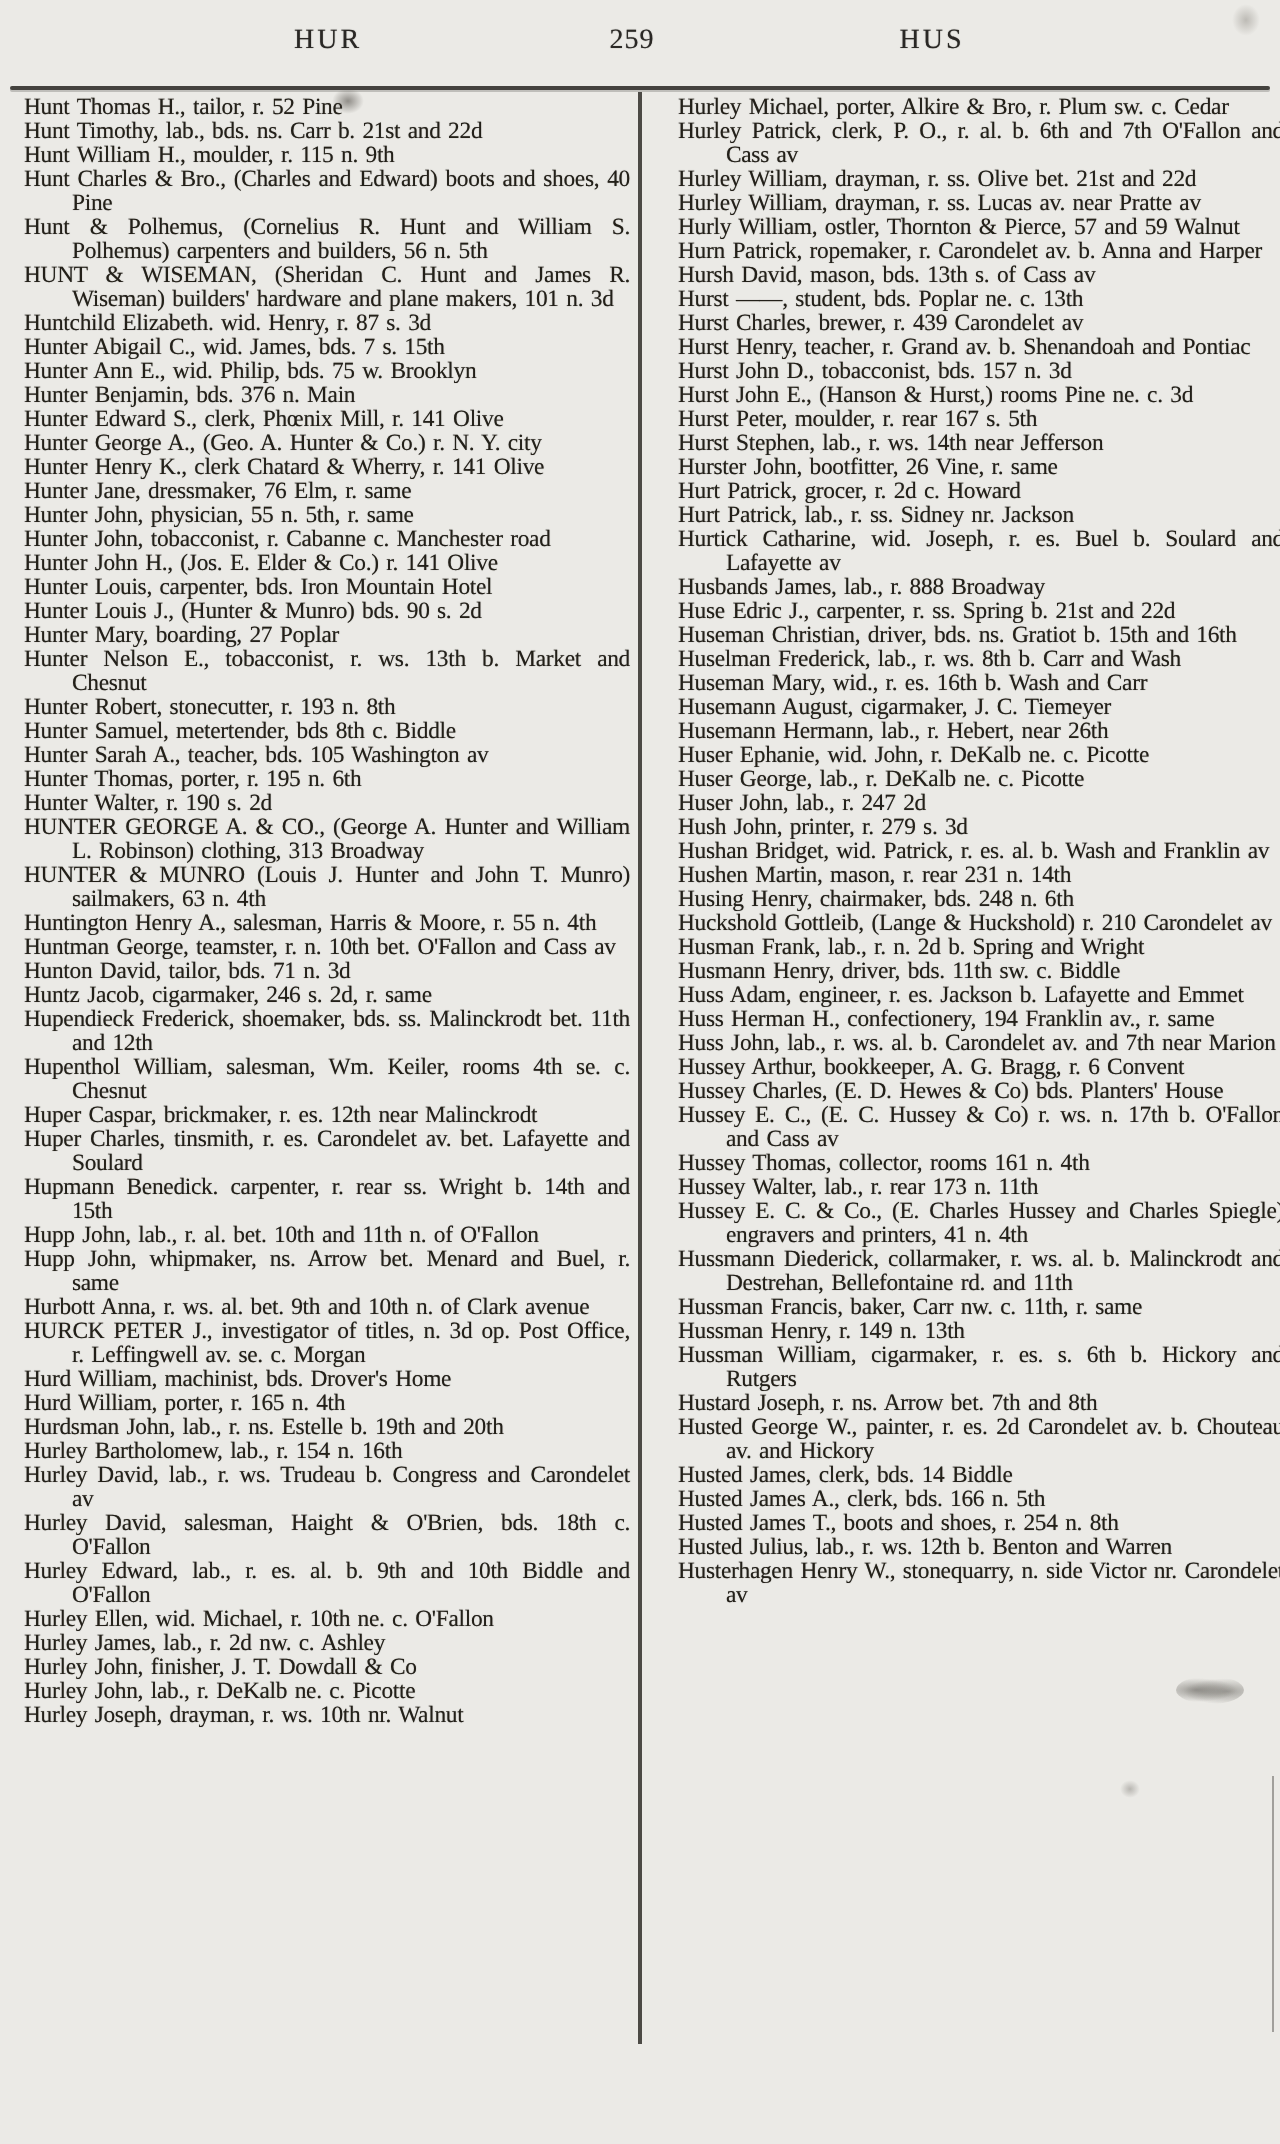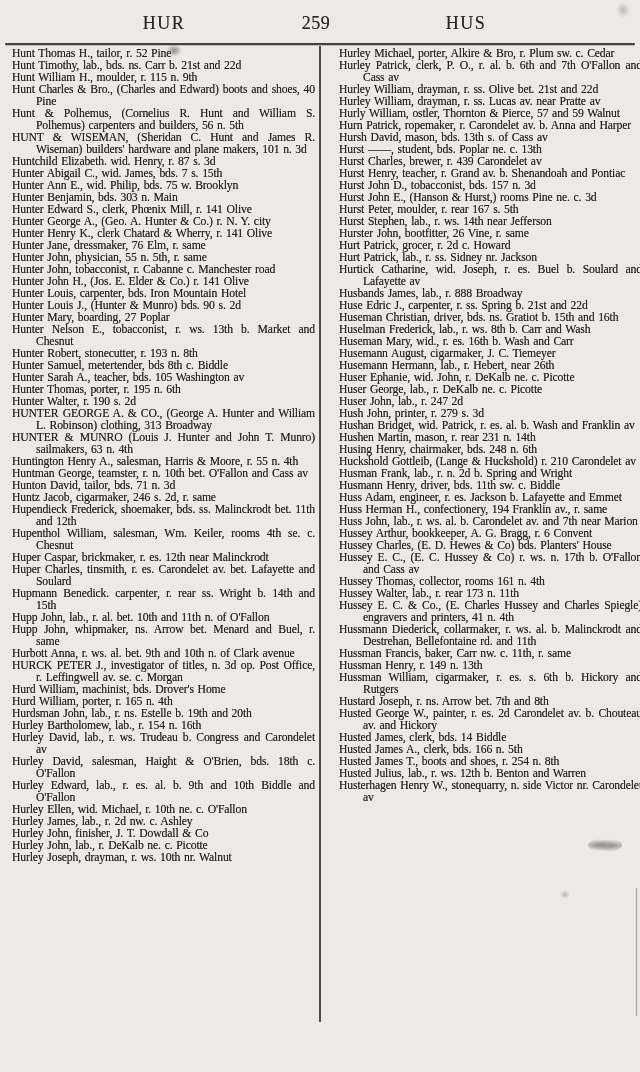--- a/index.html
+++ b/index.html
@@ -13,21 +13,21 @@
     position: relative;
     width: 640px; height: 1072px;
     background: linear-gradient(90deg, #e7e6e2 0%, #edecе8 8%, #ecebe7 50%, #eae9e5 92%, #e6e5e1 100%);
     background-color: #ebeae6;
     color: #211f1c;
   }
   
   .hdr-word {
     position: absolute; top: 13px;
     transform: translateX(-50%);
-    font-size: 18px; letter-spacing: 1.5px;
+    font-size: 14px; letter-spacing: 1.5px;
     color: #2a2825;
     text-shadow: 0 0 0.5px rgba(20,18,15,.55);
     white-space: nowrap;
   }
   .hdr-left  { left: 164px; }
   .hdr-mid   { left: 316px; letter-spacing: 0.5px; }
   .hdr-right { left: 466px; }
   .hdr-rule {
     position: absolute; top: 43px; left: 5px; width: 630px; height: 2px;
     background: #44423e;
@@ -88,21 +88,21 @@
   <div class="col col-left">
       <div class="entry">Hunt Thomas H., tailor, r. 52 Pine</div>
       <div class="entry">Hunt Timothy, lab., bds. ns. Carr b. 21st and 22d</div>
       <div class="entry">Hunt William H., moulder, r. 115 n. 9th</div>
       <div class="entry">Hunt Charles &amp; Bro., (Charles and Edward) boots and shoes, 40 Pine</div>
       <div class="entry">Hunt &amp; Polhemus, (Cornelius R. Hunt and William S. Polhemus) carpenters and builders, 56 n. 5th</div>
       <div class="entry">HUNT &amp; WISEMAN, (Sheridan C. Hunt and James R. Wiseman) builders' hardware and plane makers, 101 n. 3d</div>
       <div class="entry">Huntchild Elizabeth. wid. Henry, r. 87 s. 3d</div>
       <div class="entry">Hunter Abigail C., wid. James, bds. 7 s. 15th</div>
       <div class="entry">Hunter Ann E., wid. Philip, bds. 75 w. Brooklyn</div>
-      <div class="entry">Hunter Benjamin, bds. 303 n. Main</div>
+      <div class="entry">Hunter Benjamin, bds. 376 n. Main</div>
       <div class="entry">Hunter Edward S., clerk, Phœnix Mill, r. 141 Olive</div>
       <div class="entry">Hunter George A., (Geo. A. Hunter &amp; Co.) r. N. Y. city</div>
       <div class="entry">Hunter Henry K., clerk Chatard &amp; Wherry, r. 141 Olive</div>
       <div class="entry">Hunter Jane, dressmaker, 76 Elm, r. same</div>
       <div class="entry">Hunter John, physician, 55 n. 5th, r. same</div>
       <div class="entry">Hunter John, tobacconist, r. Cabanne c. Manchester road</div>
       <div class="entry">Hunter John H., (Jos. E. Elder &amp; Co.) r. 141 Olive</div>
       <div class="entry">Hunter Louis, carpenter, bds. Iron Mountain Hotel</div>
       <div class="entry">Hunter Louis J., (Hunter &amp; Munro) bds. 90 s. 2d</div>
       <div class="entry">Hunter Mary, boarding, 27 Poplar</div>

